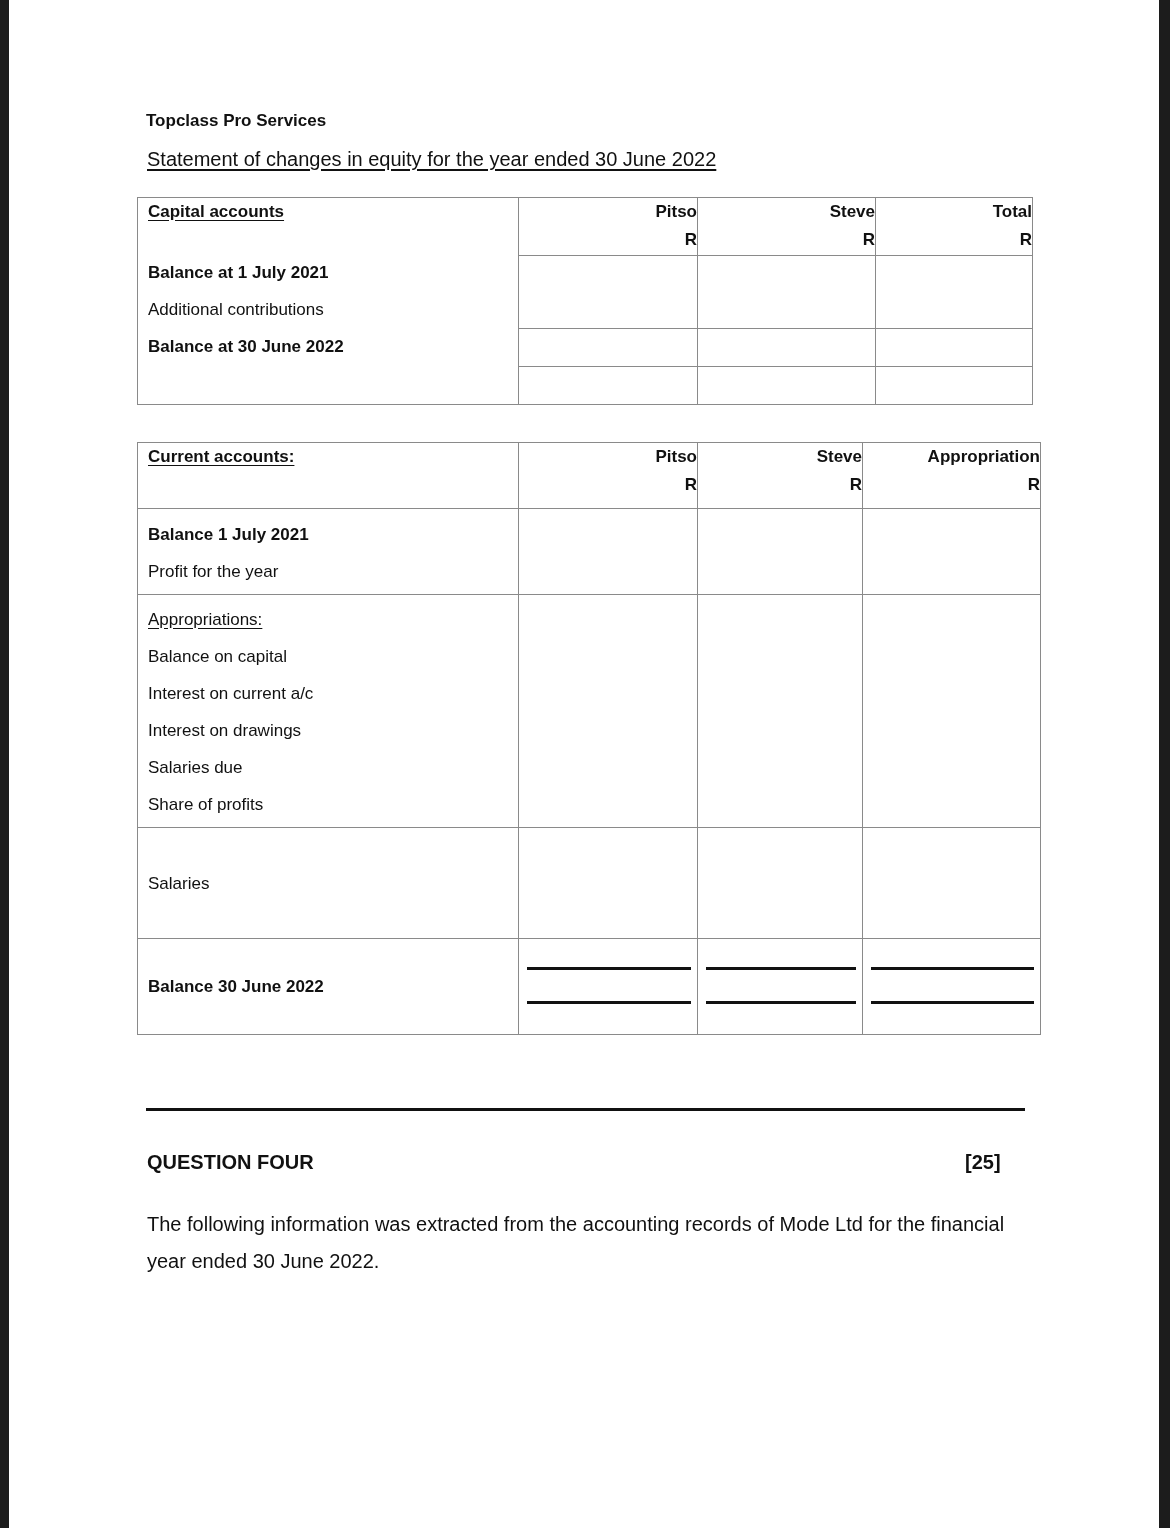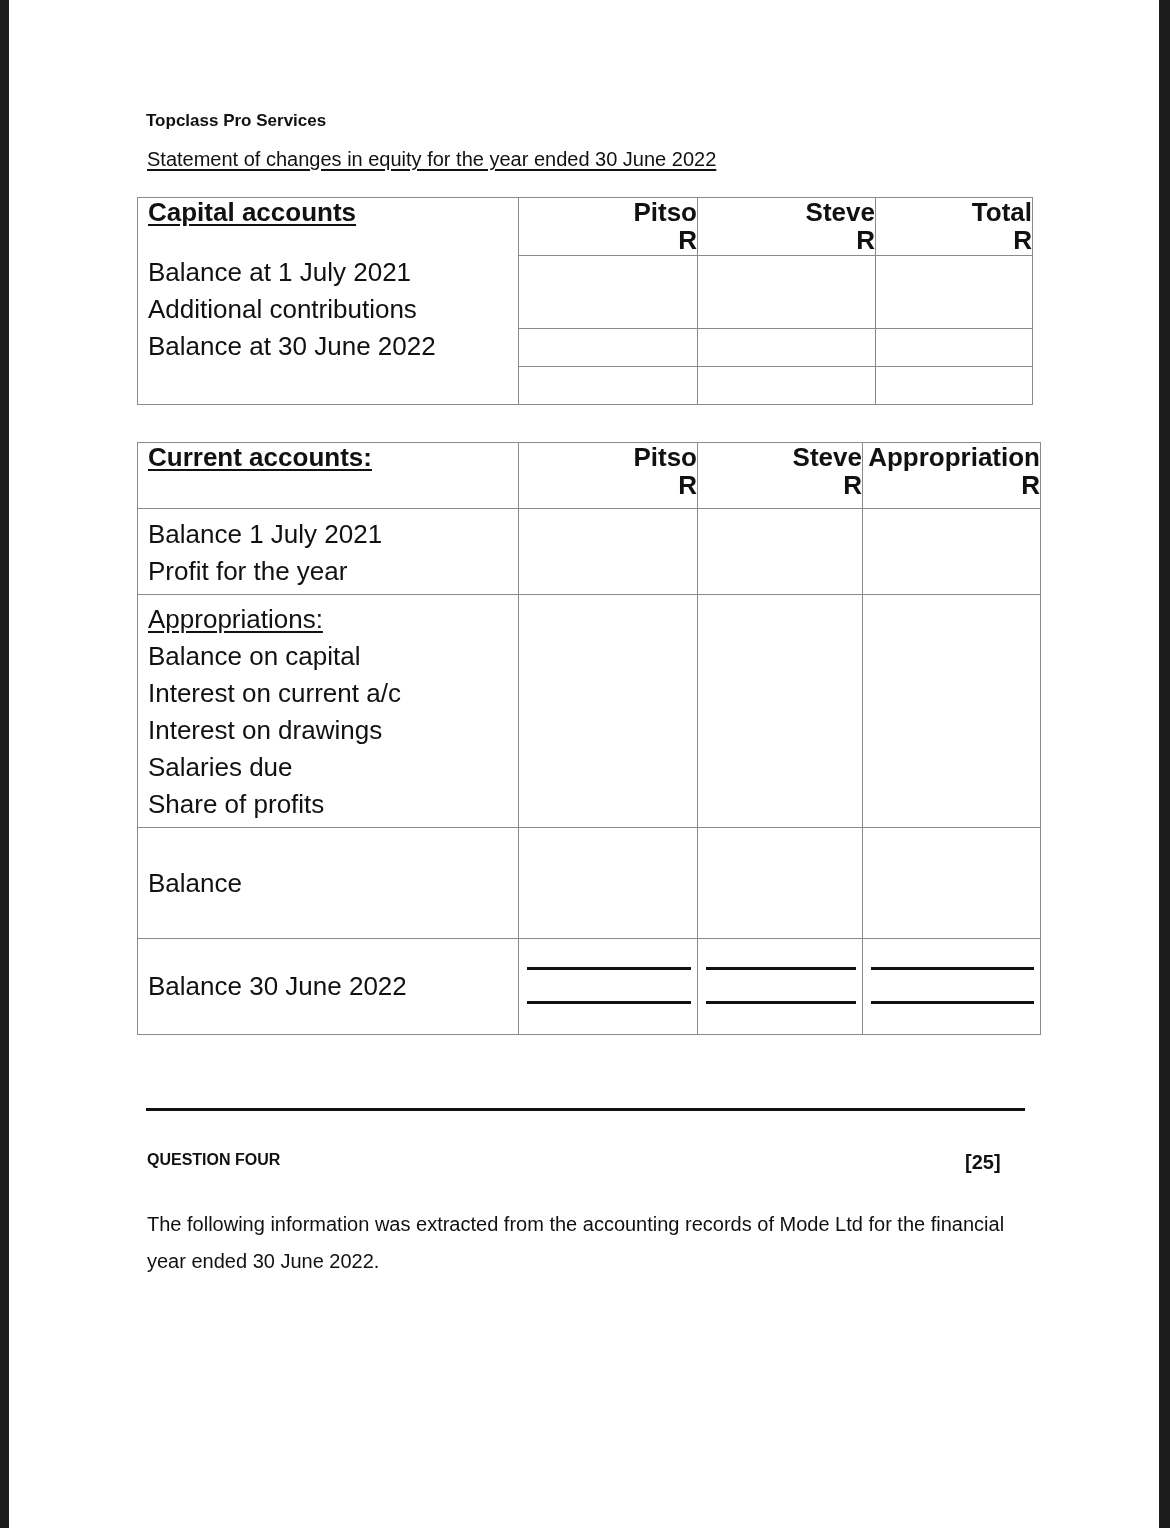--- a/index.html
+++ b/index.html
@@ -25,21 +25,21 @@
     .subtitle {
       left: 138px; top: 148px;
       font-size: 20px;
       text-decoration: underline;
       text-underline-offset: 3px;
     }
     table.ledger {
       position: absolute;
       border-collapse: collapse;
       table-layout: fixed;
-      font-size: 26px;
+      font-size: 17px;
     }
     table.ledger td {
       border: 1.5px solid #8a8a8a;
       padding: 0;
       vertical-align: top;
     }
     .hdr-cell {
       text-align: right;
       font-weight: bold;
       line-height: 28px;
@@ -52,40 +52,40 @@
       text-decoration: underline;
       text-underline-offset: 3px;
       display: block;
       line-height: 28px;
     }
     .row-label {
       display: block;
       height: 37px;
       line-height: 37px;
     }
-    .bold { font-weight: normal; }
+    .bold { font-weight: bold; }
     .u { text-decoration: underline; text-underline-offset: 3px; }
     .total-lines {
       position: relative;
       height: 100%;
     }
     .total-lines .line {
       position: absolute;
       left: 8px; right: 6px;
       height: 3px;
       background: #111;
     }
     .rule {
       left: 137px; top: 1108px;
       width: 879px; height: 3px;
       background: #111;
     }
     .qhead {
       left: 138px; top: 1151px;
-      font-size: 16px; font-weight: bold;
+      font-size: 20px; font-weight: bold;
     }
     .qmarks {
       left: 956px; top: 1151px;
       font-size: 20px; font-weight: bold; text-align: center;
     }
     .para {
       left: 138px; top: 1206px;
       width: 880px;
       font-size: 20px;
       line-height: 37px;
@@ -195,21 +195,21 @@
         <span class="row-label">Interest on drawings</span>
         <span class="row-label">Salaries due</span>
         <span class="row-label">Share of profits</span>
       </td>
       <td></td>
       <td></td>
       <td></td>
     </tr>
     <tr style="height:111px;">
       <td class="label-col" style="vertical-align:middle;">
-        <span class="row-label">Balance</span>
+        <span class="row-label">Salaries</span>
       </td>
       <td></td>
       <td></td>
       <td></td>
     </tr>
     <tr style="height:95px;">
       <td class="label-col" style="vertical-align:middle;">
         <span class="row-label bold">Balance 30 June 2022</span>
       </td>
       <td>

